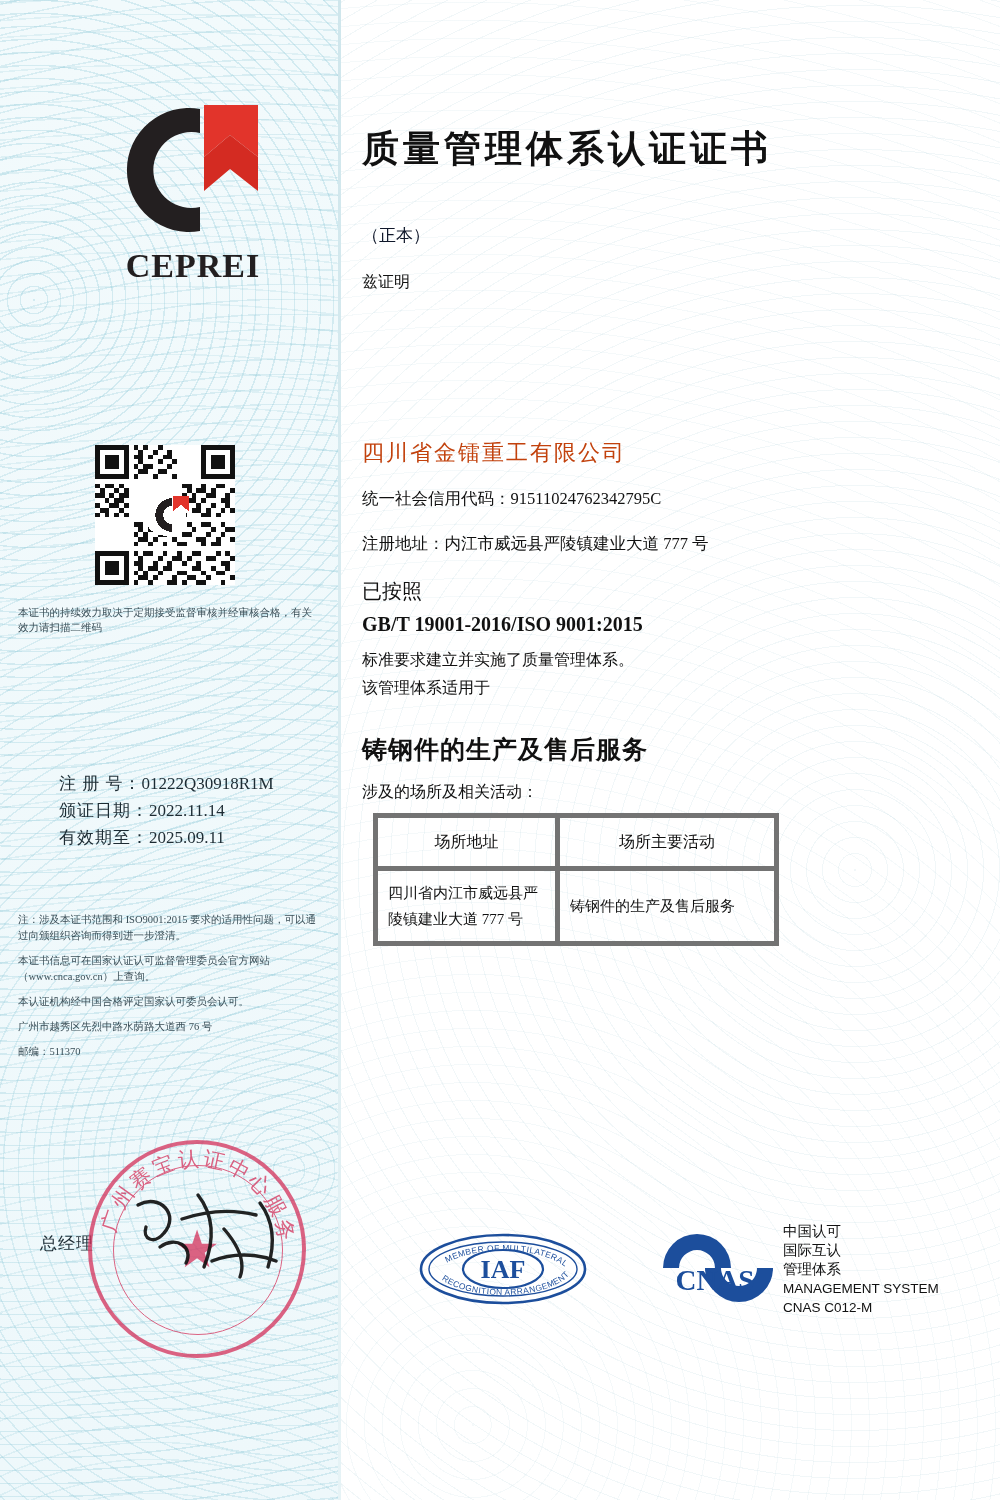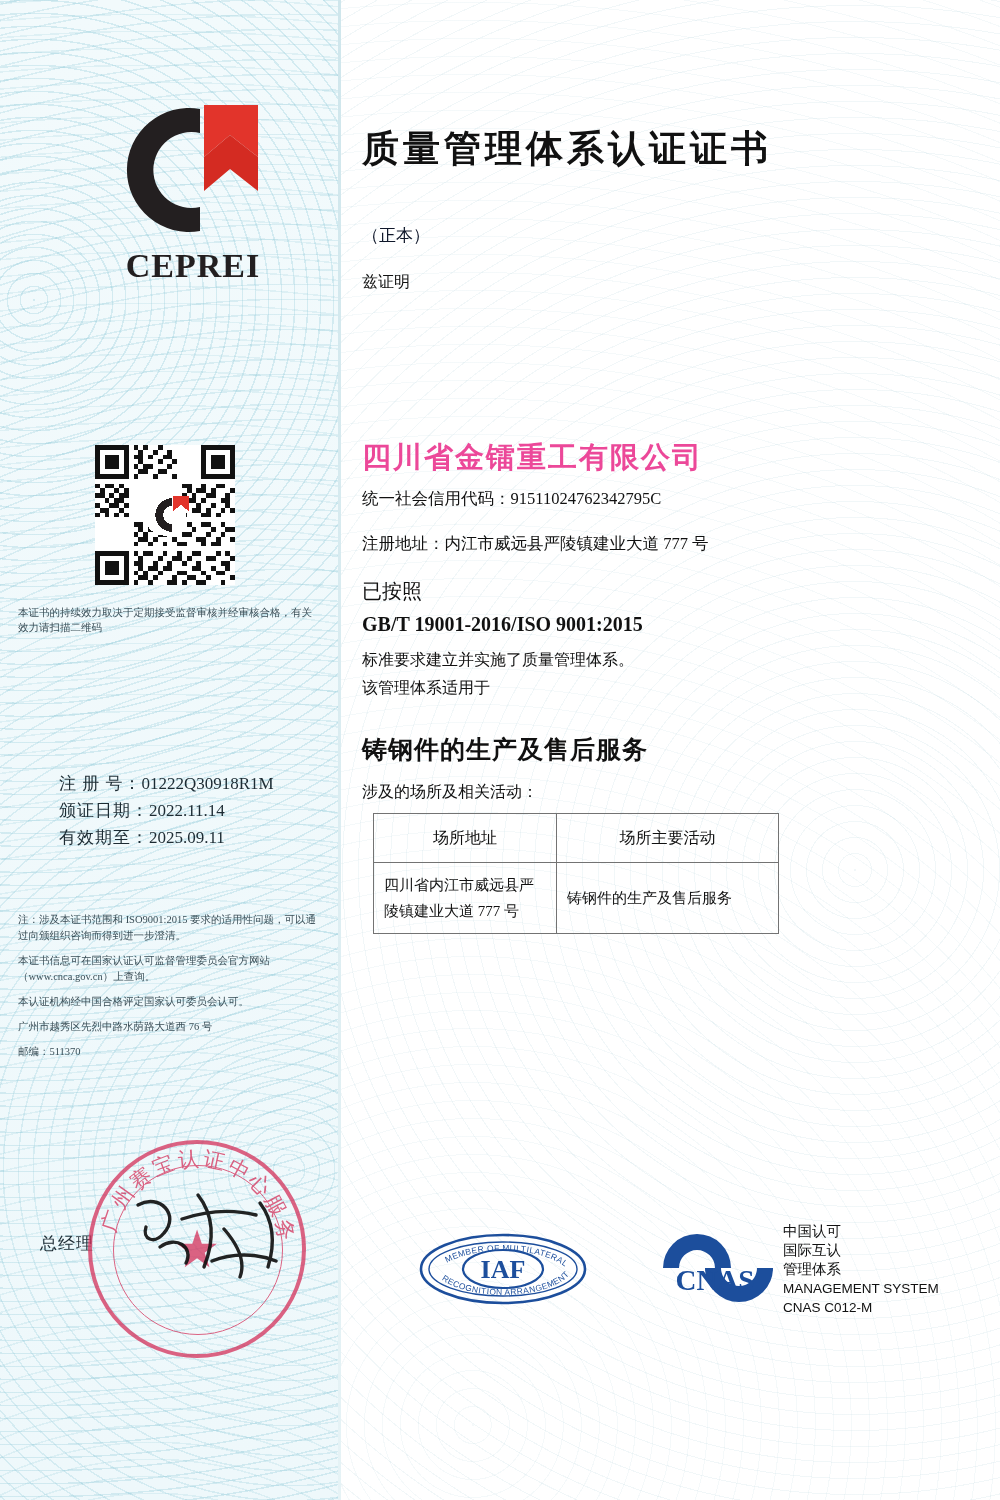--- a/index.html
+++ b/index.html
@@ -99,21 +99,21 @@
   .sub-zhengben{
     position:absolute;left:362px;top:224px;font-size:17px;color:#0f172a;
     font-family:"Liberation Serif", serif;
   }
   .sub-zizhengming{
     position:absolute;left:362px;top:272px;font-size:16px;color:#111;
     font-family:"Liberation Serif", serif;
     text-align:center;
   }
   .company{
-    position:absolute;left:362px;top:438px;font-size:29px;font-weight:bold;letter-spacing:2px;color:#ec4899;
+    position:absolute;left:362px;top:438px;font-size:22px;font-weight:normal;letter-spacing:2px;color:#c2410c;
     font-family:"Liberation Serif", serif;
   }
   .line-credit{
     position:absolute;left:362px;top:488px;font-size:16.5px;color:#111;
     font-family:"Liberation Serif", serif;
   }
   .line-address{
     position:absolute;left:362px;top:533px;font-size:16.5px;color:#111;
     font-family:"Liberation Serif", serif;
   }
@@ -140,21 +140,21 @@
   .line-sites-intro{
     position:absolute;left:362px;top:782px;font-size:16px;color:#111;
     font-family:"Liberation Serif", serif;
   }
 
   table.sites{
     position:absolute;left:373px;top:813px;border-collapse:collapse;width:406px;
     font-family:"Liberation Serif", serif;
   }
   table.sites th, table.sites td{
-    border:1px solid #737373;padding:9px 10px;font-size:15px;color:#111;font-weight:normal;
+    border:5px solid #737373;padding:9px 10px;font-size:15px;color:#111;font-weight:normal;
     vertical-align:middle;
   }
   table.sites th{text-align:center;height:30px;font-size:16px;}
   table.sites td.addr{width:172px;line-height:26px;}
   table.sites td.act{width:214px;text-align:left;}
 
   
   .iaf{position:absolute;left:418px;top:1232px;width:170px;height:74px;}
   .cnas{position:absolute;left:645px;top:1228px;width:140px;height:80px;}
   .cnas-text{

